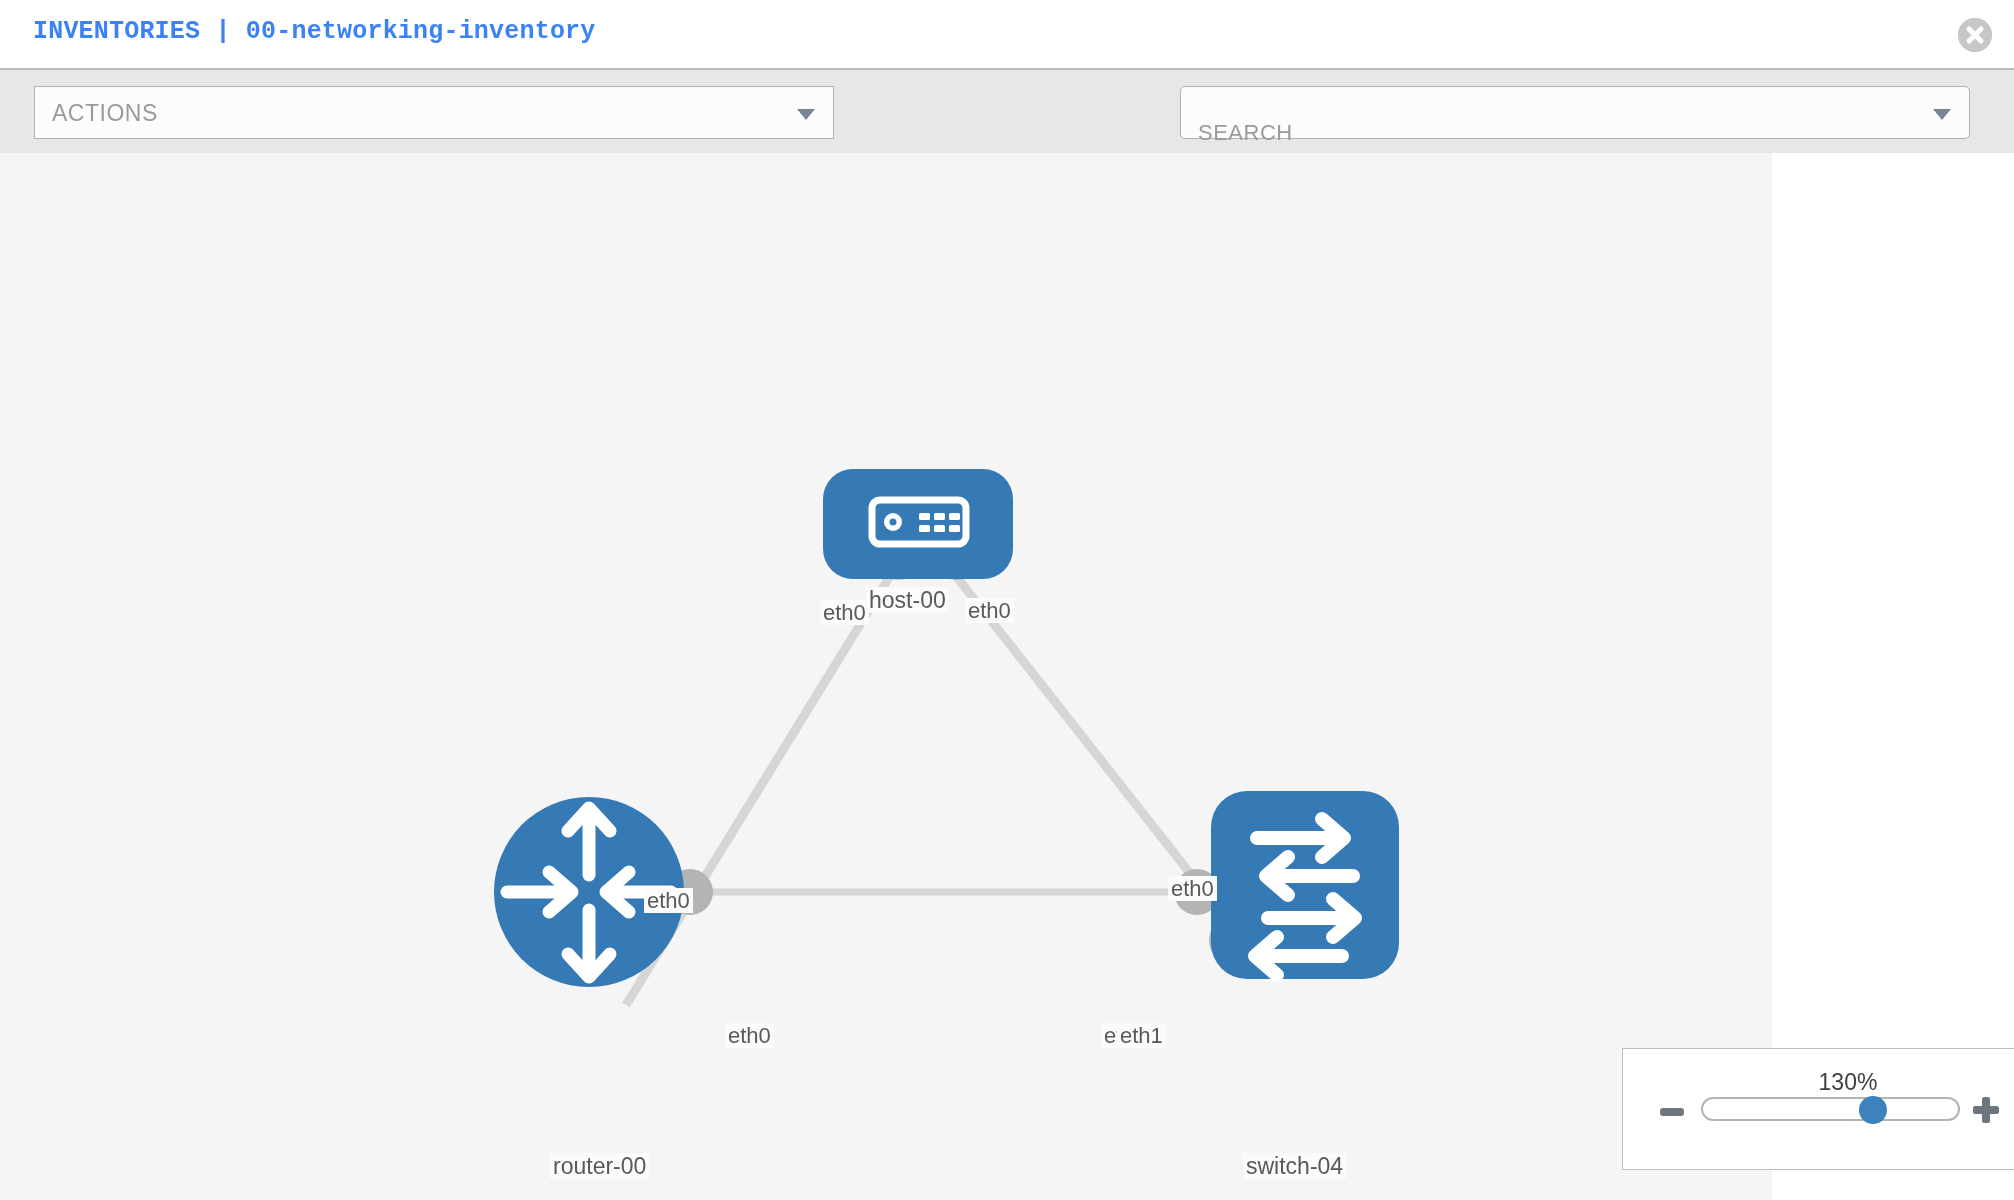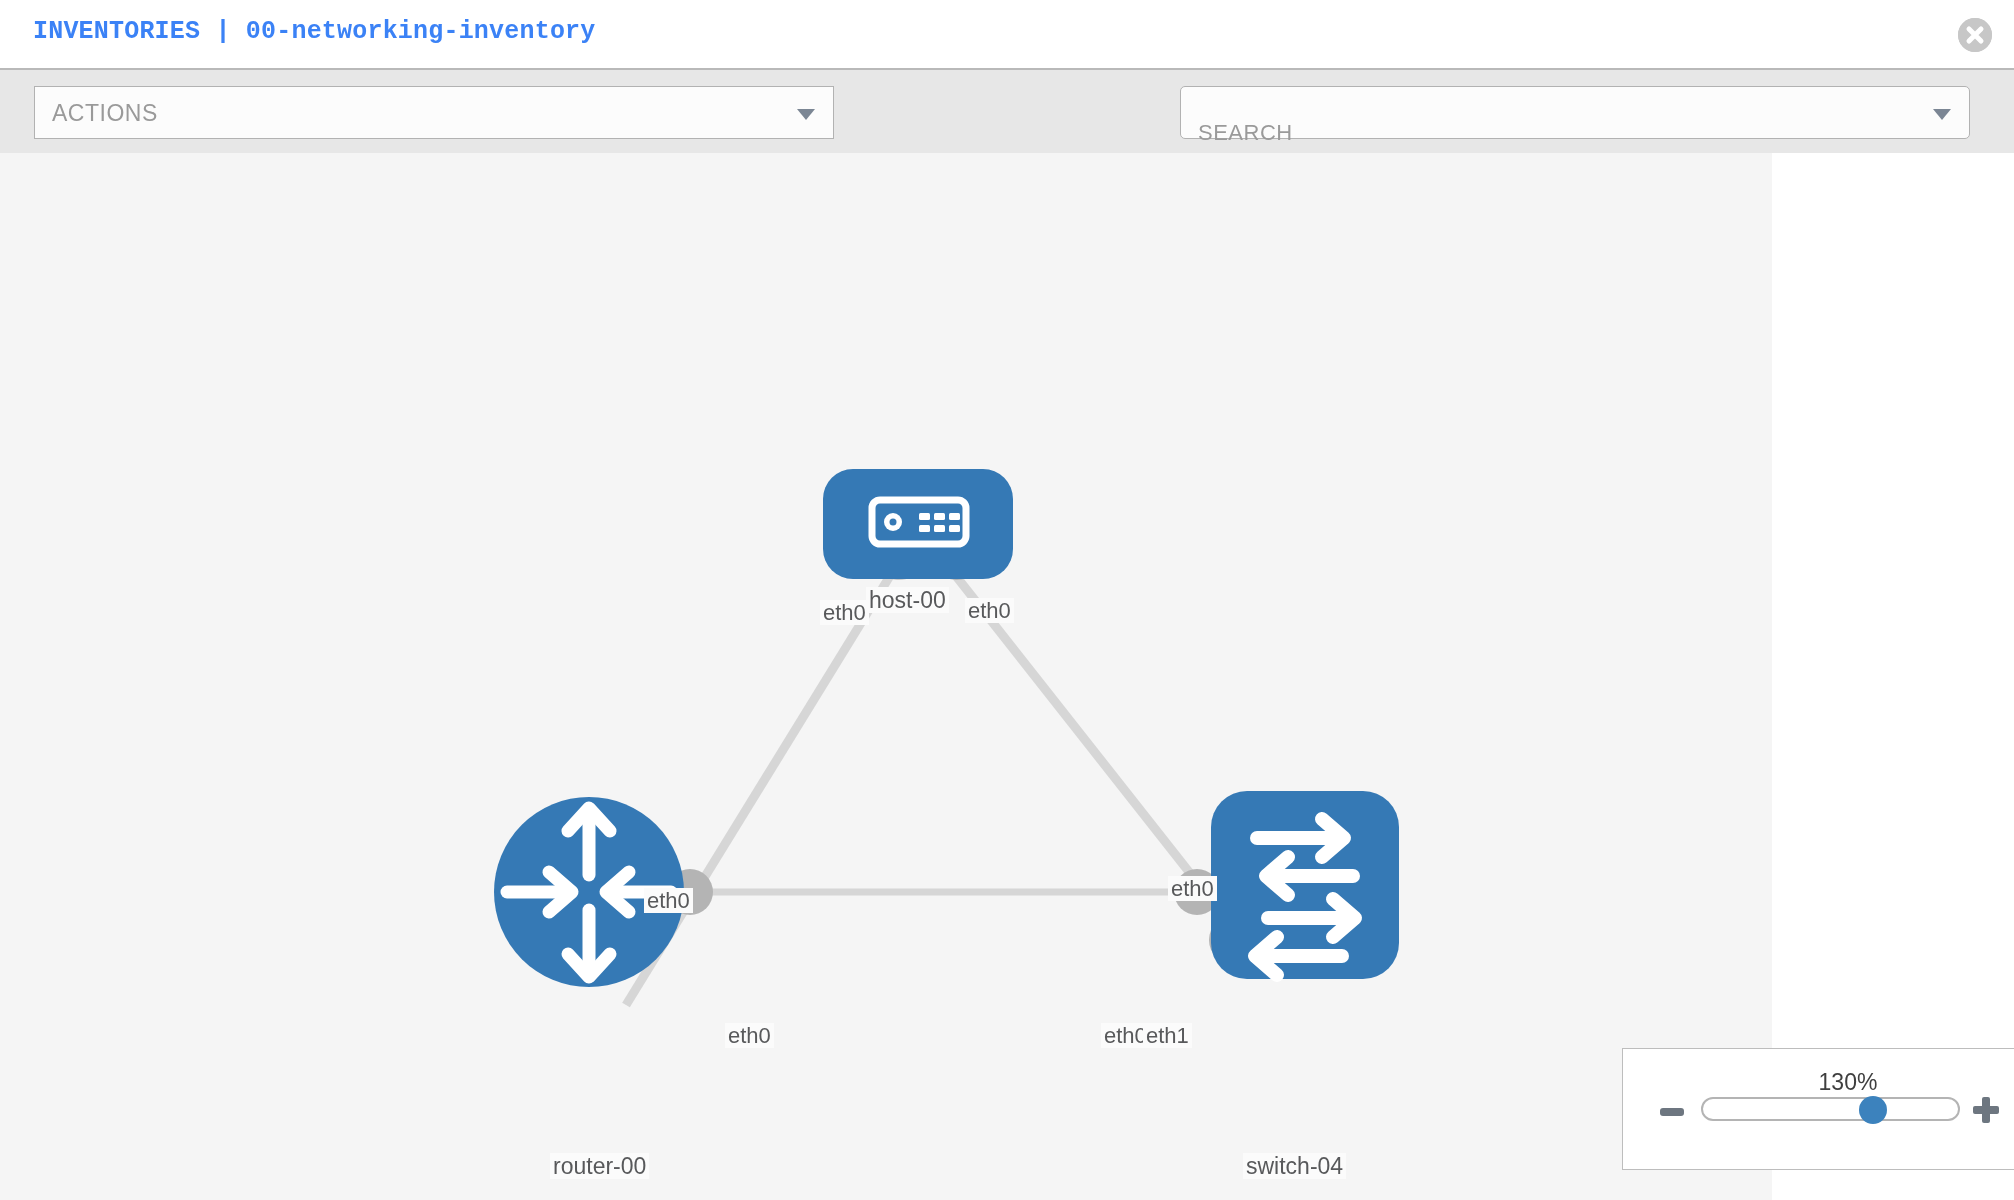--- a/index.html
+++ b/index.html
@@ -345,21 +345,21 @@
 
     <div class="glabel if-label" style="left:820px; top:447px;">eth0</div>
     <div class="glabel node-name" style="left:866px; top:434px;">host-00</div>
     <div class="glabel if-label" style="left:965px; top:445px;">eth0</div>
 
     <div class="glabel if-label" style="left:644px; top:735px;">eth0</div>
     <div class="glabel if-label" style="left:1168px; top:723px;">eth0</div>
 
     <div class="glabel if-label" style="left:725px; top:870px;">eth0</div>
     <div class="glabel if-label" style="left:1101px; top:870px;">eth0</div>
-    <div class="glabel if-label" style="left:1117px; top:870px;margin-left:26px;">eth1</div>
+    <div class="glabel if-label" style="left:1117px; top:870px;">eth1</div>
 
     <div class="glabel node-name" style="left:550px; top:1000px;">router-00</div>
     <div class="glabel node-name" style="left:1243px; top:1000px;">switch-04</div>
 
   </div>
 
   <div class="zoom-widget">
     <div class="zoom-pct">130%</div>
     <div class="zoom-minus"></div>
     <div class="zoom-track"></div>

